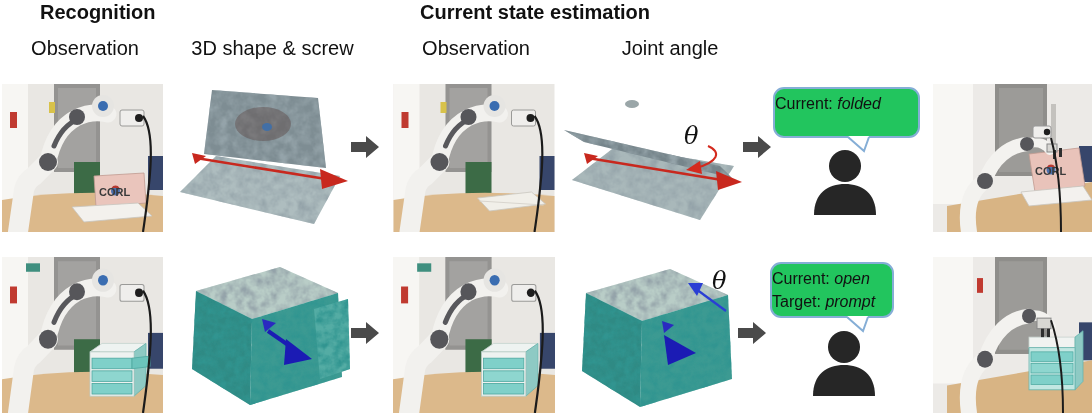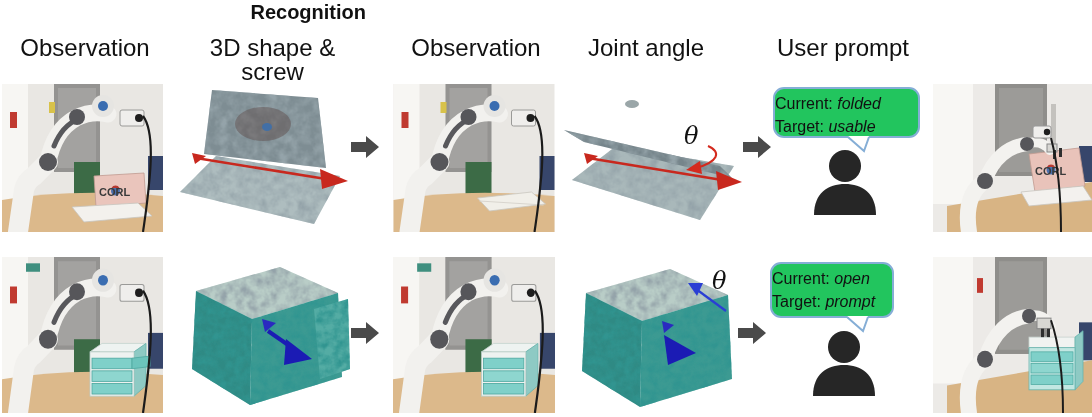--- a/index.html
+++ b/index.html
@@ -1,20 +1,20 @@
 <!DOCTYPE html>
 <html><head>
 <meta charset="utf-8">
 <style>
   html,body{margin:0;padding:0;background:#fff;}
   #canvas{position:relative;width:1092px;height:417px;background:#fff;overflow:hidden;
           font-family:"Liberation Sans",sans-serif;color:#111;}
   .abs{position:absolute;}
-  .sec-title{font-size:20px;font-weight:bold;text-align:right;line-height:24px;}
-  .col-label{font-size:24px;font-weight:400;text-align:center;line-height:24px;}
+  .sec-title{font-size:20px;font-weight:bold;text-align:left;line-height:24px;margin-left:40px;}
+  .col-label{font-size:20px;font-weight:400;text-align:center;line-height:24px;}
   .photo{display:block;}
   .bubble{box-sizing:border-box;background:#22c55e;border:2px solid #85aed6;border-radius:11px;
           font-size:16px;line-height:1.45;padding-top:3px;z-index:2;}
   .bubble em{font-style:italic;}
   .tail{z-index:3;}
   .theta{font-family:"DejaVu Serif",serif;font-style:italic;}
 </style>
 </head>
 <body>
 
@@ -32,24 +32,24 @@
         <feColorMatrix in="n" type="matrix" values="0 0 0 0 0.03  0 0 0 0 0.30  0 0 0 0 0.28  1.4 1.4 0 0 -1.0"></feColorMatrix>
         <feComposite operator="in" in2="SourceGraphic"></feComposite>
       </filter>
     </defs>
   </svg>
 
   <div class="abs sec-title" style="left:0;top:8;width:366px">Recognition</div>
   <div class="abs col-label" style="left:15px;top:36px;width:140px">Observation</div>
   <div class="abs col-label" style="left:180px;top:36px;width:185px">3D shape &amp; screw</div>
 
+  <div class="abs sec-title" style="left:380px;top:8;width:355px">Current state estimation</div>
   <div class="abs col-label" style="left:396px;top:36px;width:160px">Observation</div>
-  <div class="abs col-label" style="left:566px;top:36px;width:160px">Joint angle</div>
-
-  <div class="abs col-label" style="left:763px;top:36px;width:160px">User prompt</div>
+  <div class="abs col-label" style="left:590px;top:36px;width:160px">Joint angle</div>
+
 
   <svg class="abs photo" style="left:2px;top:84px" width="161" height="148" viewBox="0 0 161 148">
     <rect width="161" height="148" fill="#e9e7e3"></rect>
     <rect x="0" y="0" width="26" height="148" fill="#f7f6f3"></rect>
     <rect x="52" y="0" width="46" height="88" fill="#949391"></rect>
     <rect x="56" y="4" width="38" height="80" fill="#a3a2a0"></rect>
     <rect x="8" y="28" width="7" height="16" fill="#c03a30"></rect>
     <rect x="47" y="18" width="6" height="11" fill="#d8c24a"></rect>
     <rect x="72" y="78" width="26" height="34" fill="#3c6b46"></rect>
     <rect x="146" y="72" width="15" height="34" fill="#37466b"></rect>
@@ -146,21 +146,20 @@
       <polygon points="142,77 128,86 144,90" fill="#d42a1e"></polygon>
     </g>
   </svg>
 
   <svg class="abs" style="left:743px;top:136px" width="28" height="22" viewBox="0 0 28 22">
     <polygon points="0,6 15,6 15,0 28,11 15,22 15,16 0,16" fill="#4a4a4a"></polygon>
   </svg>
 
   <div class="abs bubble" style="left:773px;top:87px;width:147px;height:51px">
     <div><span>Current:</span> <em>folded</em></div>
-    <div><span>Target:</span> <em>usable</em></div>
   </div>
   <svg class="abs tail" style="left:846px;top:136px" width="26" height="17" viewBox="0 0 26 17">
     <polygon points="2,0 23,0 18,15" fill="#fff"></polygon>
     <path d="M2,1 L18,15 L23,1" fill="none" stroke="#85aed6" stroke-width="2"></path>
   </svg>
   <svg class="abs" style="left:809px;top:149px" width="72" height="68" viewBox="0 0 72 68">
     <circle cx="36" cy="17" r="16" fill="#262626"></circle>
     <path d="M5,66 C5,44 19,35 36,35 C53,35 67,44 67,66 Z" fill="#262626"></path>
   </svg>
 

